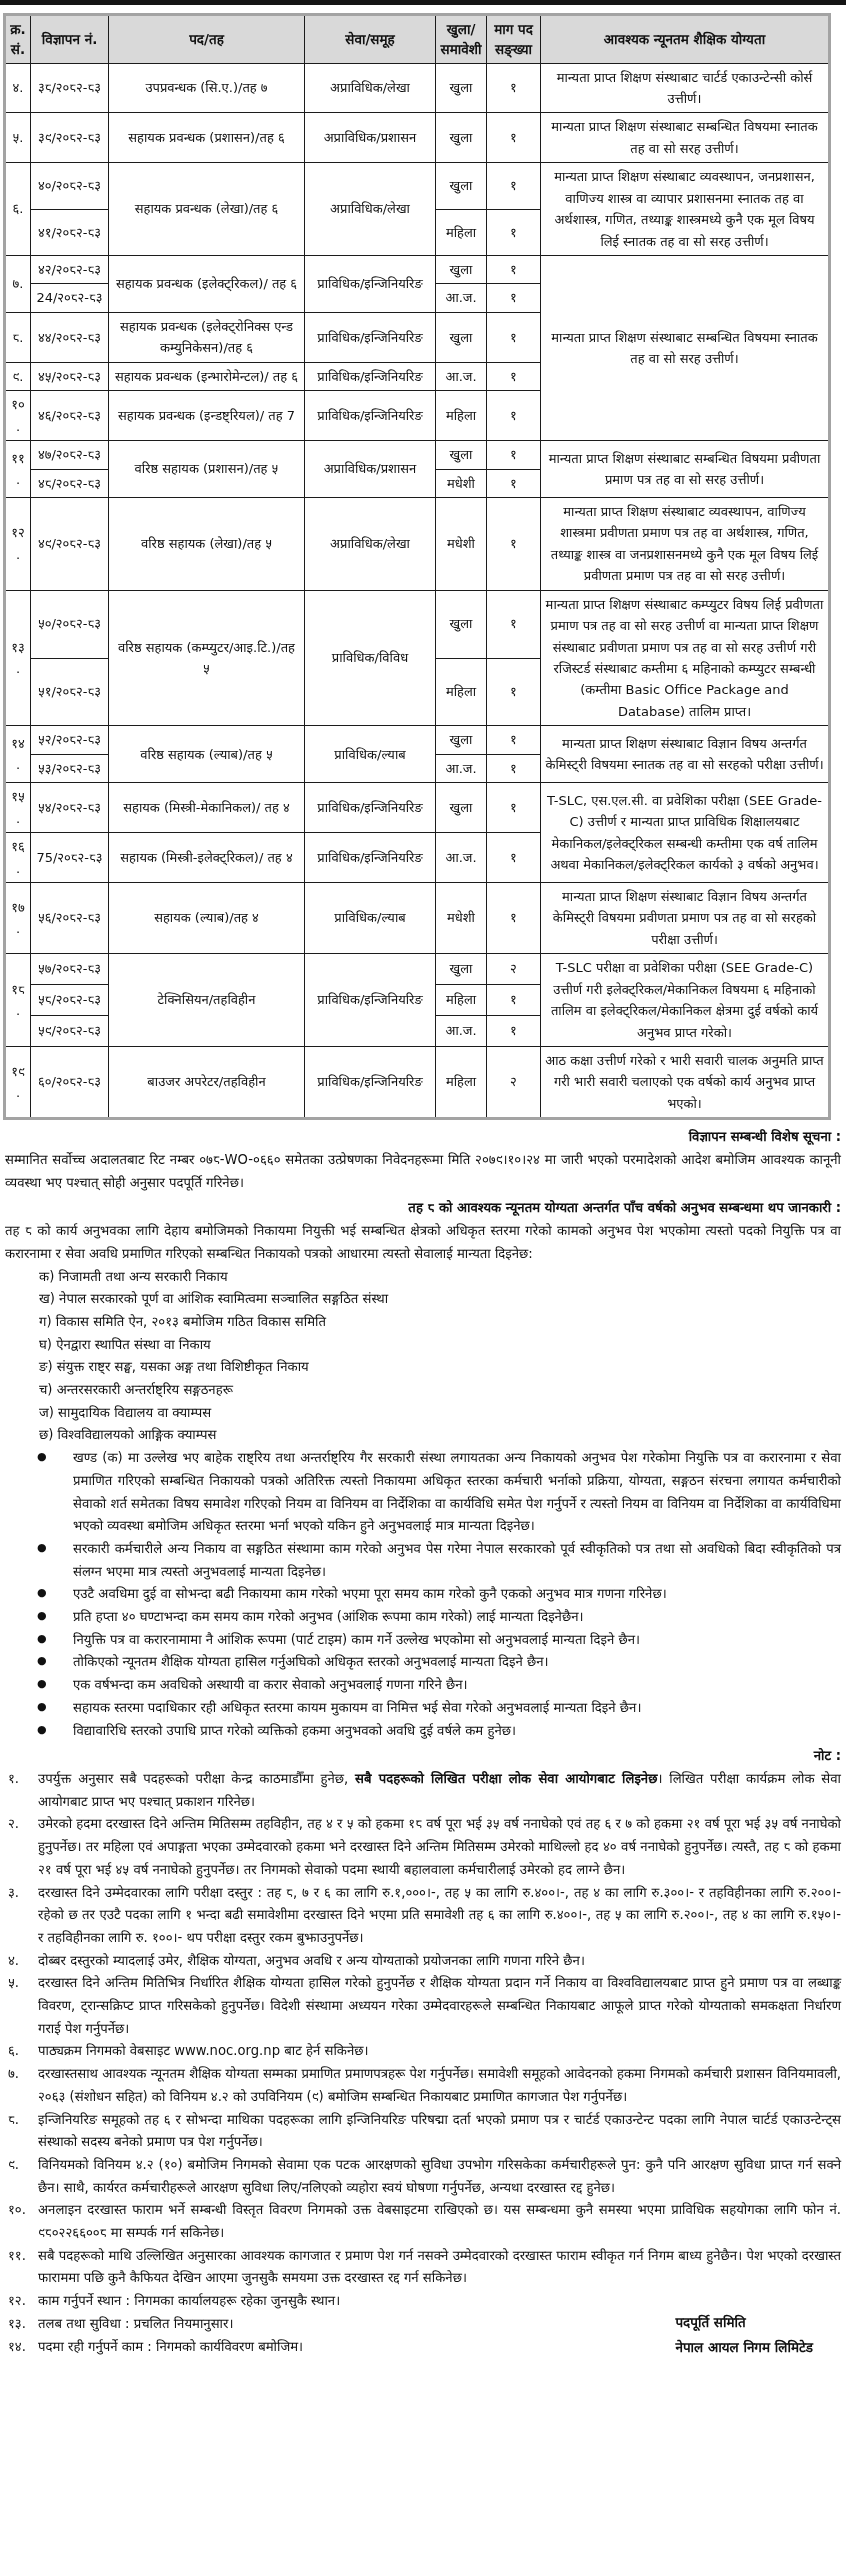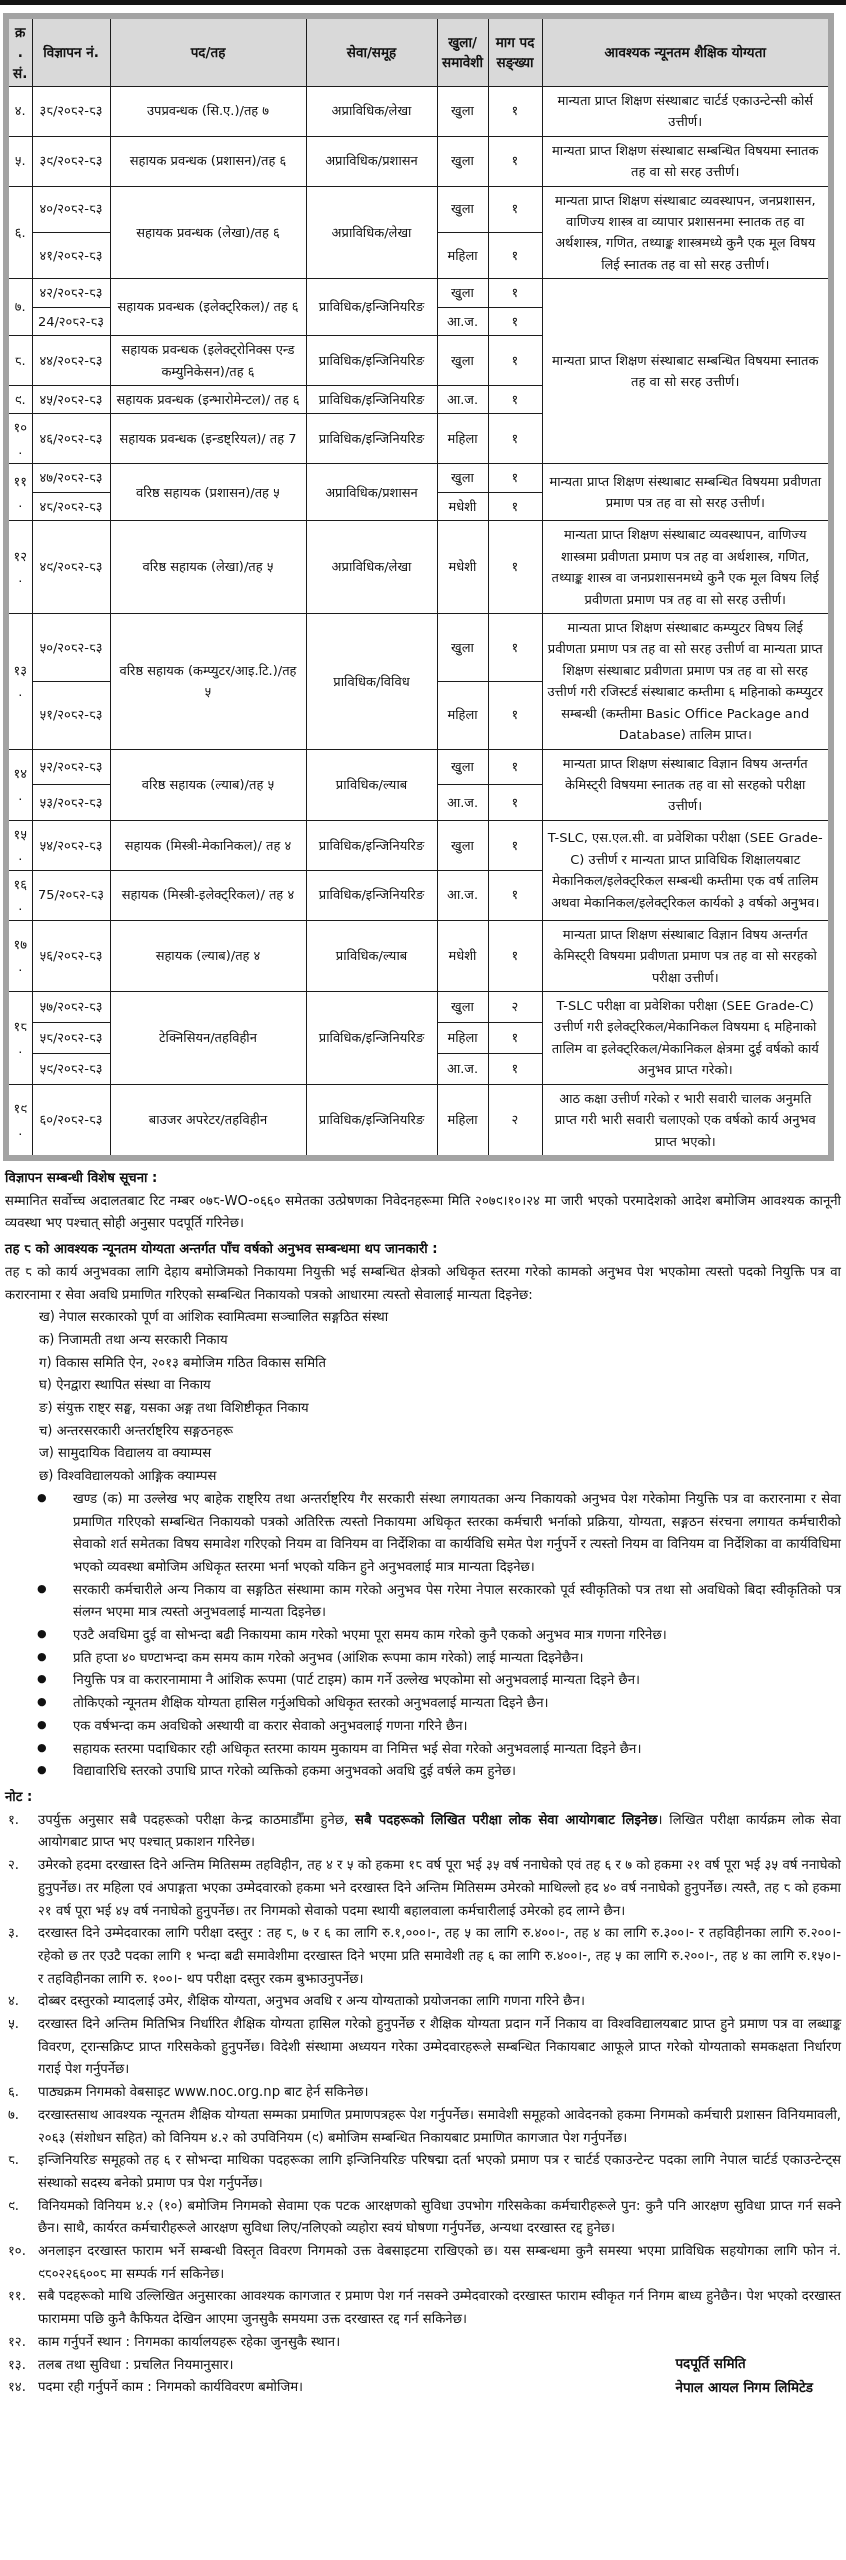--- a/index.html
+++ b/index.html
@@ -1,31 +1,31 @@
 <!DOCTYPE html>
 <html lang="ne"><head>
 <meta charset="utf-8">
 <style>
   html,body{margin:0;padding:0;background:#fff;}
   body{width:846px;font-family:"DejaVu Sans","Liberation Serif",sans-serif;color:#111;}
   .page{width:846px;position:relative;padding-bottom:14px;}
   .topbar{height:5px;background:#141414;width:846px;margin-bottom:8px;}
-  table.vac{border-collapse:collapse;table-layout:fixed;width:732px;margin:0 3px;border:6px solid #a3a3a3;}
+  table.vac{border-collapse:collapse;table-layout:fixed;width:732px;margin:0 3px;border:3px solid #a3a3a3;}
   table.vac th,table.vac td{border:1px solid #1c1c1c;padding:3px 4px;text-align:center;vertical-align:middle;font-size:13px;line-height:1.65;word-wrap:break-word;}
   table.vac th{background:#d9d9d9;font-weight:bold;font-size:13.5px;line-height:1.5;}
   .c-sn{width:26px;}
   .c-ad{width:78px;}
   .c-post{width:196px;}
   .c-serv{width:131px;}
   .c-cat{width:51px;}
   .c-num{width:54px;}
   .c-q{width:289px;}
   td.q{padding:4px 6px;margin-top:11px;}
   .sections{margin:6px 5px 0 5px;font-size:13.2px;line-height:1.72;}
-  .h{font-weight:bold;margin-top:3px;}
+  .h{font-weight:bold;margin-top:3px;text-align:right;}
   .p{text-align:justify;}
   .agency{padding-left:34px;}
   .bullet-row{display:flex;padding-left:32px;}
   .bullet{flex:0 0 20px;font-size:11px;line-height:1.9;}
   .bullet-text{flex:1;text-align:justify;margin-left:16px;}
   .note-row{display:flex;}
   .note-n{flex:0 0 30px;padding-left:3px;}
   .note-t{flex:1;text-align:justify;}
   .sig{margin-top:-48px;margin-left:auto;margin-right:28px;width:max-content;text-align:left;font-weight:bold;font-size:13.5px;line-height:1.8;}
 </style>
@@ -253,22 +253,22 @@
 
   <div class="sections">
     <div>
       <div class="h">विज्ञापन सम्बन्धी विशेष सूचना :</div>
       <div class="p">सम्मानित सर्वोच्च अदालतबाट रिट नम्बर ०७८-WO-०६६० समेतका उत्प्रेषणका निवेदनहरूमा मिति २०७९।१०।२४ मा जारी भएको परमादेशको आदेश बमोजिम आवश्यक कानूनी व्यवस्था भए पश्चात् सोही अनुसार पदपूर्ति गरिनेछ।</div>
     </div>
 
     <div>
       <div class="h">तह ८ को आवश्यक न्यूनतम योग्यता अन्तर्गत पाँच वर्षको अनुभव सम्बन्धमा थप जानकारी :</div>
       <div class="p">तह ८ को कार्य अनुभवका लागि देहाय बमोजिमको निकायमा नियुक्ती भई सम्बन्धित क्षेत्रको अधिकृत स्तरमा गरेको कामको अनुभव पेश भएकोमा त्यस्तो पदको नियुक्ति पत्र वा करारनामा र सेवा अवधि प्रमाणित गरिएको सम्बन्धित निकायको पत्रको आधारमा त्यस्तो सेवालाई मान्यता दिइनेछ:</div>
+      <div class="agency">क) निजामती तथा अन्य सरकारी निकाय</div>
       <div class="agency">ख) नेपाल सरकारको पूर्ण वा आंशिक स्वामित्वमा सञ्चालित सङ्गठित संस्था</div>
-      <div class="agency">क) निजामती तथा अन्य सरकारी निकाय</div>
       <div class="agency">ग) विकास समिति ऐन, २०१३ बमोजिम गठित विकास समिति</div>
       <div class="agency">घ) ऐनद्वारा स्थापित संस्था वा निकाय</div>
       <div class="agency">ङ) संयुक्त राष्ट्र सङ्घ, यसका अङ्ग तथा विशिष्टीकृत निकाय</div>
       <div class="agency">च) अन्तरसरकारी अन्तर्राष्ट्रिय सङ्गठनहरू</div>
       <div class="agency">ज) सामुदायिक विद्यालय वा क्याम्पस</div>
       <div class="agency">छ) विश्वविद्यालयको आङ्गिक क्याम्पस</div>
       <div class="bullet-row">
           <span class="bullet">●</span>
           <span class="bullet-text">खण्ड (क) मा उल्लेख भए बाहेक राष्ट्रिय तथा अन्तर्राष्ट्रिय गैर सरकारी संस्था लगायतका अन्य निकायको अनुभव पेश गरेकोमा नियुक्ति पत्र वा करारनामा र सेवा प्रमाणित गरिएको सम्बन्धित निकायको पत्रको अतिरिक्त त्यस्तो निकायमा अधिकृत स्तरका कर्मचारी भर्नाको प्रक्रिया, योग्यता, सङ्गठन संरचना लगायत कर्मचारीको सेवाको शर्त समेतका विषय समावेश गरिएको नियम वा विनियम वा निर्देशिका वा कार्यविधि समेत पेश गर्नुपर्ने र त्यस्तो नियम वा विनियम वा निर्देशिका वा कार्यविधिमा भएको व्यवस्था बमोजिम अधिकृत स्तरमा भर्ना भएको यकिन हुने अनुभवलाई मात्र मान्यता दिइनेछ।</span>
         </div>

